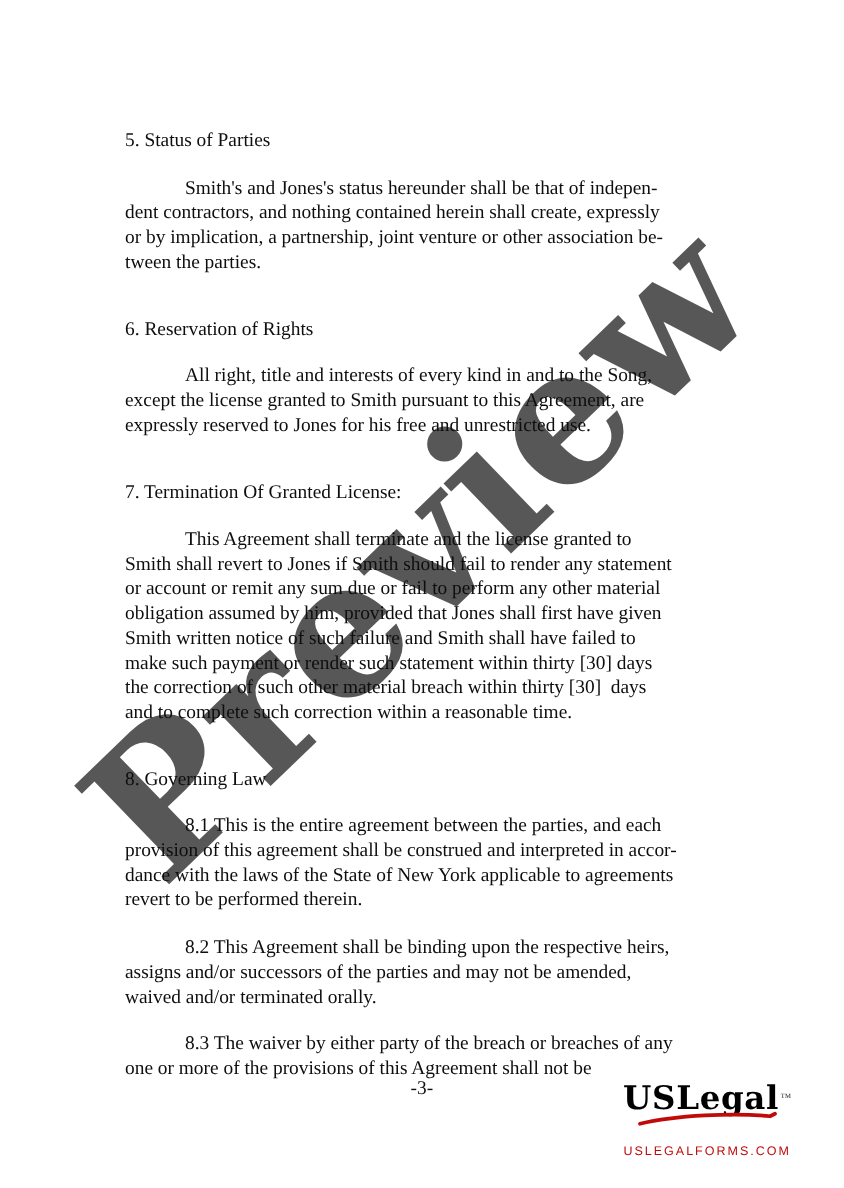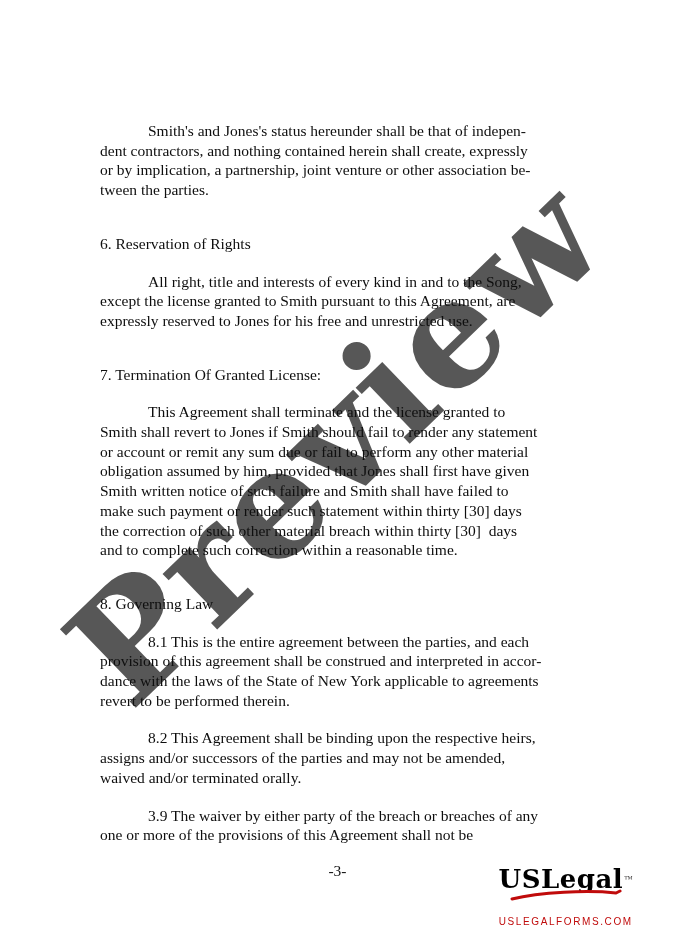--- a/index.html
+++ b/index.html
@@ -95,20 +95,21 @@
     }
   </style>
 </head>
 <body>
 
 <div class="page">
 
   <div class="watermark">Preview</div>
 
   <div class="content">
+      <div class="section-heading">5. Status of Parties</div>
       <div class="paragraph">
         <div class="line first">Smith's and Jones's status hereunder shall be that of indepen-</div>
         <div class="line">dent contractors, and nothing contained herein shall create, expressly</div>
         <div class="line">or by implication, a partnership, joint venture or other association be-</div>
         <div class="line">tween the parties.</div>
       </div>
       <div class="section-heading">6. Reservation of Rights</div>
       <div class="paragraph">
         <div class="line first">All right, title and interests of every kind in and to the Song,</div>
         <div class="line">except the license granted to Smith pursuant to this Agreement, are</div>
@@ -131,21 +132,21 @@
         <div class="line">provision of this agreement shall be construed and interpreted in accor-</div>
         <div class="line">dance with the laws of the State of New York applicable to agreements</div>
         <div class="line">revert to be performed therein.</div>
       </div>
       <div class="paragraph">
         <div class="line first">8.2 This Agreement shall be binding upon the respective heirs,</div>
         <div class="line">assigns and/or successors of the parties and may not be amended,</div>
         <div class="line">waived and/or terminated orally.</div>
       </div>
       <div class="paragraph">
-        <div class="line first">3.9 The waiver by either party of the breach or breaches of any</div>
+        <div class="line first">8.3 The waiver by either party of the breach or breaches of any</div>
         <div class="line">one or more of the provisions of this Agreement shall not be</div>
       </div>
     </div>
 
   <div class="page-number">-3-</div>
 
   <div class="brand">
     <div class="brand-row">
       <span class="brand-name">USLegal</span><span class="brand-tm">™</span>
     </div>

